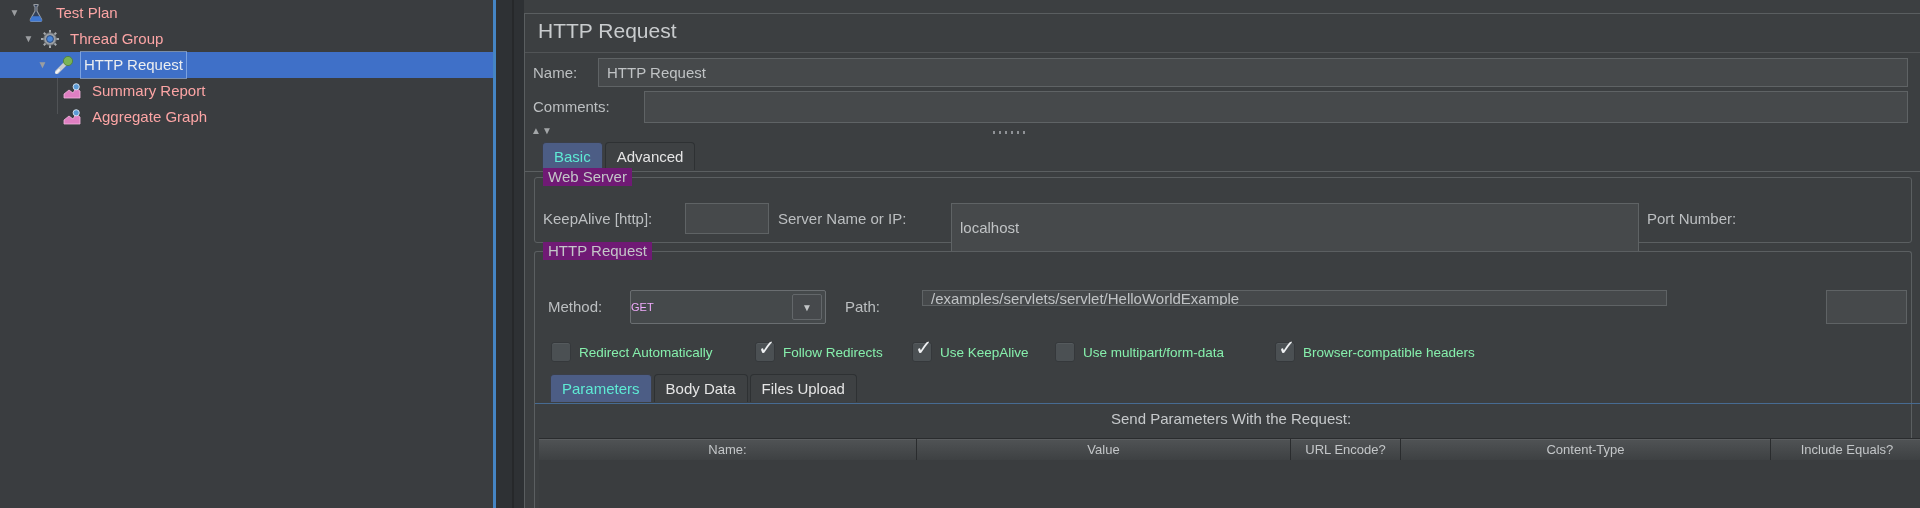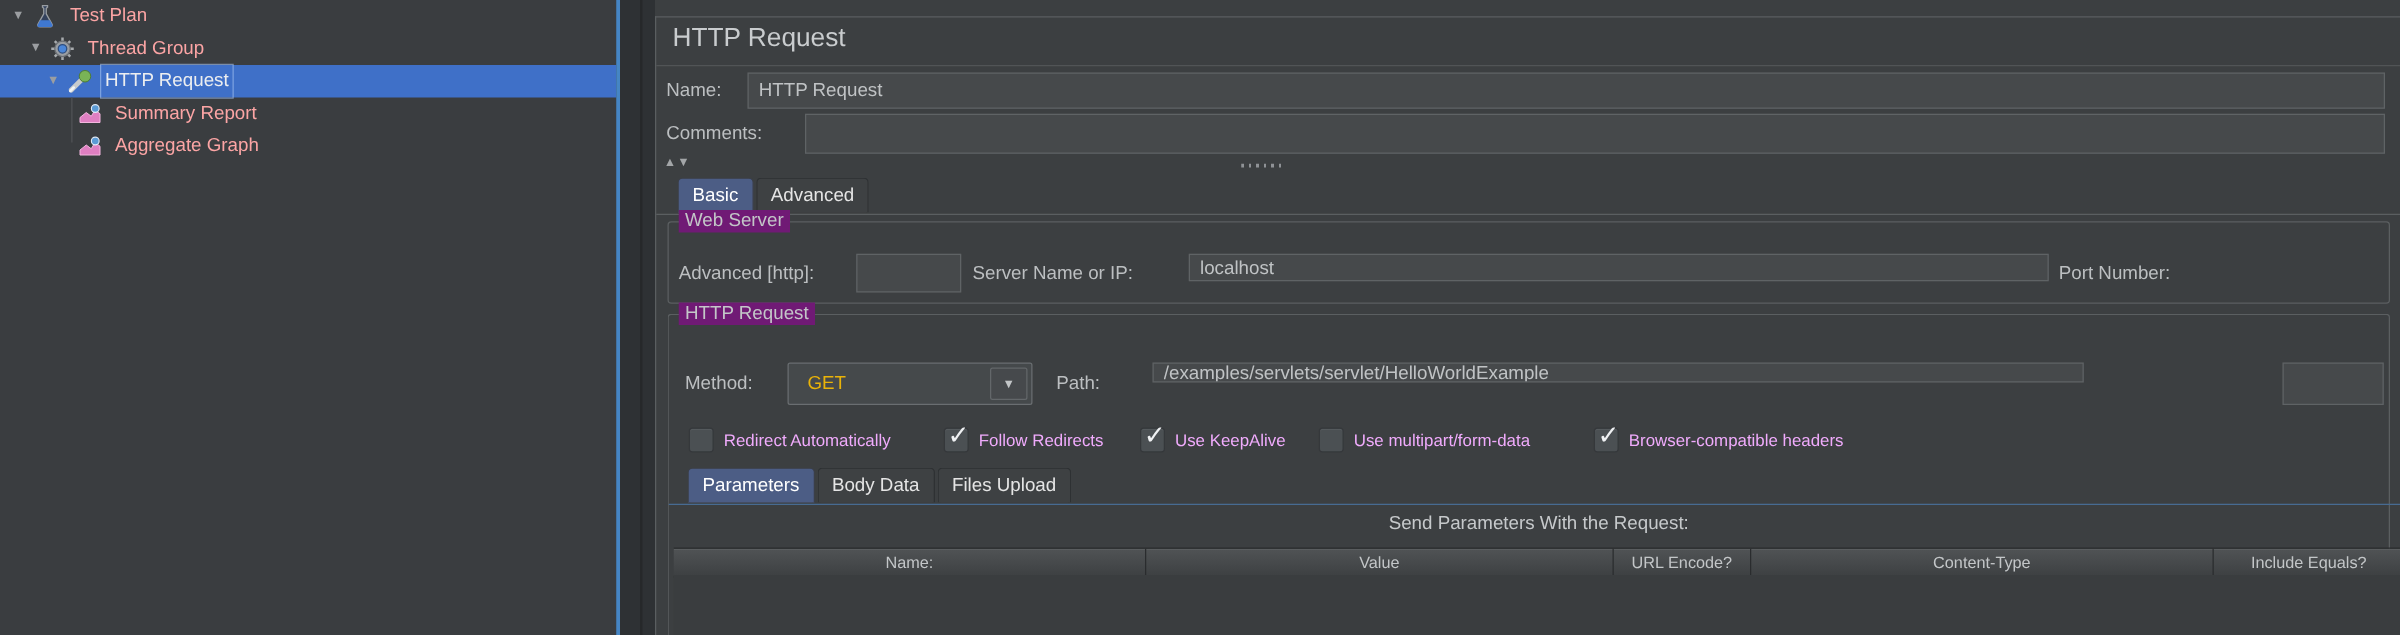--- a/index.html
+++ b/index.html
@@ -44,60 +44,60 @@
   
   #hdivider-arrows{position:absolute;top:111px;left:6px;font-size:10px;color:#a3a6a8;letter-spacing:1px;cursor:pointer;}
   #hdivider-grip{position:absolute;top:117px;left:468px;width:34px;height:3px;cursor:row-resize;
      background-image:repeating-linear-gradient(90deg,#8f9296 0 2px,transparent 2px 6px);}
 
   
   .tabs{position:absolute;display:flex;align-items:flex-end;}
   .tab{height:27px;line-height:27px;padding:0 11px;font-size:15px;color:#e5e5e5;
        background:#3e4143;border:1px solid #2e3133;border-bottom:none;
        border-radius:4px 4px 0 0;margin-right:2px;cursor:pointer;white-space:nowrap;}
-  .tab.selected{background:#4c5d85;color:#ffffff;border-color:#3b3f48;}
+  .tab.selected{background:#4c5d85;color:#5eead4;border-color:#3b3f48;}
   #tabs-basic{top:128px;left:17px;}
   #tabs1-line{position:absolute;top:157px;left:0;right:0;height:1px;background:#5b5f61;}
 
   
   fieldset.grp{position:absolute;margin:0;padding:0;border:1px solid #5b5f61;border-radius:3px;background:transparent;}
   fieldset.grp legend{position:absolute;top:-10px;left:8px;background:#701a75;padding:0 5px;
        font-size:15px;color:#c3c6c8;line-height:18px;}
   #grp-webserver{top:163px;left:9px;width:1376px;height:64px;}
   #grp-httprequest{top:237px;left:9px;width:1376px;height:600px;border-bottom:none;}
 
   
   #ws-protocol-label{top:25px;left:8px;line-height:31px;}
   #ws-protocol-input{top:25px;left:150px;width:84px;height:31px;}
   #ws-server-label{top:25px;left:243px;line-height:31px;}
-  #ws-server-input{top:25px;left:416px;width:688px;height:22px;}
+  #ws-server-input{top:25px;left:416px;width:688px;height:49px;}
   #ws-port-label{top:25px;left:1112px;line-height:31px;}
   #ws-port-input{top:25px;left:1238px;width:133px;height:31px;}
 
   
   #hr-method-label{top:38px;left:13px;line-height:34px;}
   #hr-method-combo{position:absolute;top:38px;left:95px;width:196px;height:34px;box-sizing:border-box;
       background:#45494b;border:1px solid #6a6e71;border-radius:2px;}
-  #hr-method-combo .combo-value{position:absolute;left:15px;top:0;line-height:32px;font-size:15px;color:#eab308;}
+  #hr-method-combo .combo-value{position:absolute;left:0;top:0;line-height:32px;font-size:11px;color:#f0abfc;}
   #hr-method-combo .combo-btn{position:absolute;right:3px;top:3px;bottom:3px;width:28px;
       background:#46494c;border:1px solid #63676a;border-radius:2px;
       display:flex;align-items:center;justify-content:center;font-size:10px;color:#c2c5c7;cursor:pointer;}
   #hr-path-label{top:38px;left:310px;line-height:34px;}
   #hr-path-input{top:38px;left:362px;width:745px;height:16px;margin-left:25px;}
   #hr-ce-label{top:38px;left:1115px;line-height:34px;}
   #hr-ce-input{top:38px;left:1291px;width:81px;height:34px;}
 
   
   .cb-item{position:absolute;top:88px;height:24px;display:flex;align-items:center;cursor:pointer;}
   .cb-box{width:20px;height:20px;box-sizing:border-box;background:#4b5053;border:1px solid #35383b;
           border-radius:3px;margin-right:8px;position:relative;flex:none;
           box-shadow:inset 0 1px 0 rgba(255,255,255,.06);}
   .cb-item.checked .cb-box::after{content:"\2713";position:absolute;left:2px;top:-7px;
           font-size:21px;font-weight:bold;color:#eff1f3;}
-  .cb-label{font-size:13.5px;color:#f0abfc;white-space:nowrap;}
+  .cb-label{font-size:13.5px;color:#86efac;white-space:nowrap;}
   #cb-0{left:16px}#cb-1{left:220px}#cb-2{left:377px}#cb-3{left:520px}#cb-4{left:740px}
 
   
   #tabs-params{top:122px;left:15px;}
   #tabs2-line{position:absolute;top:151px;left:0;right:-12px;height:1px;background:#476b92;}
   #params-caption{position:absolute;top:152px;left:4px;right:-12px;height:30px;line-height:30px;
       text-align:center;font-size:15px;color:#c6c9cb;}
   #params-table-header{position:absolute;top:186px;left:4px;right:-12px;height:22px;display:flex;
       background:linear-gradient(#505355,#3d4042);border-top:1px solid #2a2c2e;border-bottom:1px solid #2a2c2e;
       box-shadow:inset 0 1px 0 #5a5d5f;}
@@ -188,21 +188,21 @@
     <div id="hdivider-grip"></div>
 
     <div id="tabs-basic" class="tabs">
       <div class="tab selected">Basic</div>
       <div class="tab">Advanced</div>
     </div>
     <div id="tabs1-line"></div>
 
     <fieldset id="grp-webserver" class="grp">
       <legend>Web Server</legend>
-      <div id="ws-protocol-label" class="frm-label">Advanced [http]:</div>
+      <div id="ws-protocol-label" class="frm-label">KeepAlive [http]:</div>
       <input id="ws-protocol-input" class="txt" value="" style="">
       <div id="ws-server-label" class="frm-label">Server Name or IP:</div>
       <input id="ws-server-input" class="txt" value="localhost" style="">
       <div id="ws-port-label" class="frm-label">Port Number:</div>
     </fieldset>
 
     <fieldset id="grp-httprequest" class="grp">
       <legend>HTTP Request</legend>
 
       <div id="hr-method-label" class="frm-label">Method:</div>

